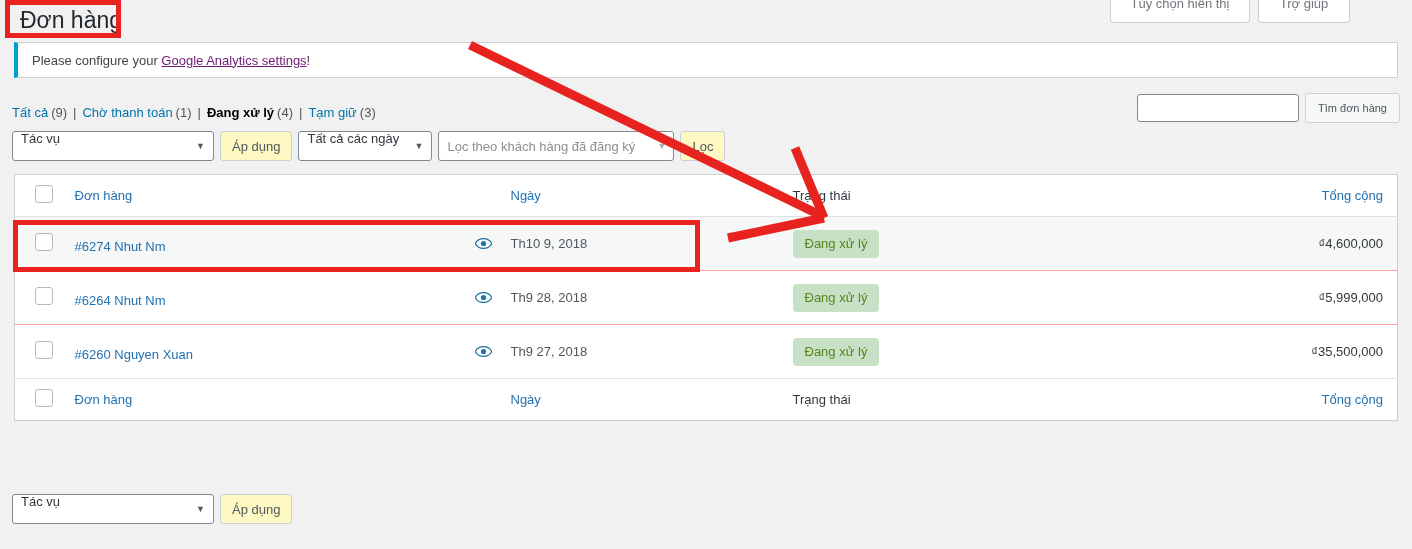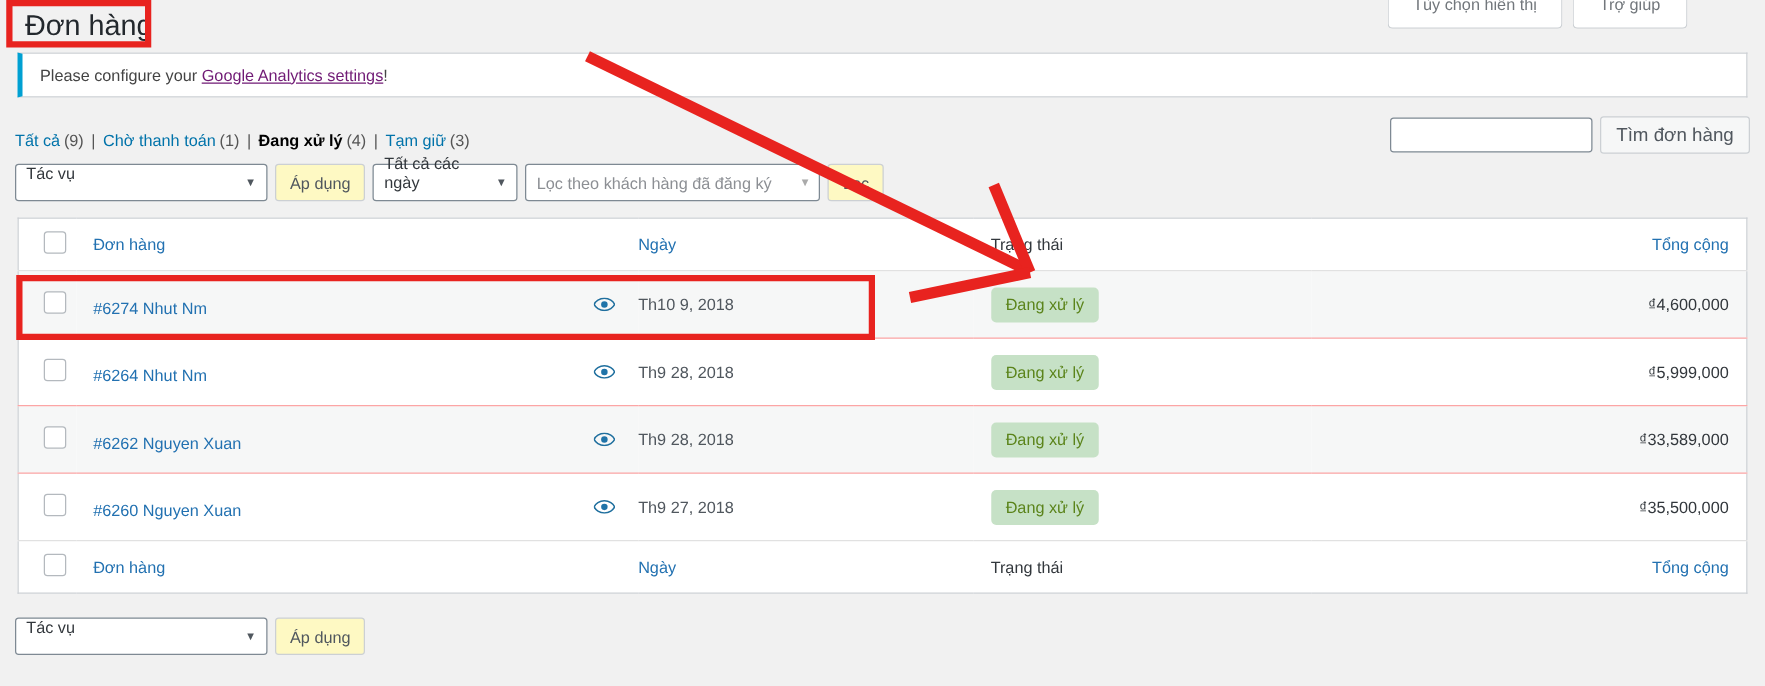--- a/index.html
+++ b/index.html
@@ -60,35 +60,35 @@
 
   
   .search-box { position: absolute; right: 12px; top: 93px; display: flex; align-items: center; gap: 6px; }
   .search-input {
     width: 162px; height: 28px; border: 1px solid #7e8993; border-radius: 3px;
     background: #fff; padding: 0 8px; font-size: 13px; color: #32373c;
     font-family: "Liberation Sans", sans-serif;
   }
   .search-submit {
     height: 30px; background: #f6f7f7; border: 1px solid #ccd0d4; border-radius: 3px;
-    color: #50575e; font-size: 15px; padding: 0 12px; cursor: pointer;
+    color: #50575e; font-size: 11px; padding: 0 12px; cursor: pointer;
     font-family: "Liberation Sans", sans-serif;
   }
 
   
   .tablenav { position: absolute; left: 12px; display: flex; align-items: center; gap: 6px; }
   .tablenav.top { top: 131px; }
   .tablenav.bottom { top: 494px; }
   .wp-select {
     height: 30px; border: 1px solid #7e8993; border-radius: 3px; background: #fff;
     font-size: 13px; color: #32373c; padding: 0 24px 16px 8px;
     display: flex; align-items: center; position: relative; cursor: pointer;
   }
   .wp-select.actions { width: 202px; }
-  .wp-select.dates { width: 116px; }
+  .wp-select.dates { width: 134px; }
   .wp-select .caret {
     position: absolute; right: 8px; top: 50%; transform: translateY(-50%);
     font-size: 9px; color: #50575e;
   }
   .wp-button {
     height: 30px; background: #fef9c3; border: 1px solid #ccd0d4; border-radius: 3px;
     color: #50575e; font-size: 13px; padding: 0 11px; cursor: pointer;
     display: flex; align-items: center; font-family: "Liberation Sans", sans-serif;
   }
   .customer-filter {
@@ -277,41 +277,20 @@
               </svg>
             </span>
           </div>
         </td>
         <td class="col-date date-cell">Th9 28, 2018</td>
         <td class="col-status">
           <span class="status-badge">Đang xử lý</span>
         </td>
         <td class="col-total total-cell">₫5,999,000</td>
       </tr>
-      <tr class="alt">
-        <td class="col-cb">
-          <span class="cb-box"></span>
-        </td>
-        <td class="col-order">
-          <div class="order-cell-inner">
-            <a href="#" class="order-link">#6262 Nguyen Xuan</a>
-            <span class="preview-icon">
-              <svg width="17" height="11" viewBox="0 0 17 11" aria-hidden="true">
-                <path d="M8.5 0.6C4.6 0.6 1.4 3 0.3 5.5c1.1 2.5 4.3 4.9 8.2 4.9s7.1-2.4 8.2-4.9C15.6 3 12.4 0.6 8.5 0.6z" fill="none" stroke="#1f6f9e" stroke-width="1.2"></path>
-                <circle cx="8.5" cy="5.5" r="2.6" fill="#1f73a8"></circle>
-              </svg>
-            </span>
-          </div>
-        </td>
-        <td class="col-date date-cell">Th9 28, 2018</td>
-        <td class="col-status">
-          <span class="status-badge">Đang xử lý</span>
-        </td>
-        <td class="col-total total-cell">₫33,589,000</td>
-      </tr>
       <tr>
         <td class="col-cb">
           <span class="cb-box"></span>
         </td>
         <td class="col-order">
           <div class="order-cell-inner">
             <a href="#" class="order-link">#6260 Nguyen Xuan</a>
             <span class="preview-icon">
               <svg width="17" height="11" viewBox="0 0 17 11" aria-hidden="true">
                 <path d="M8.5 0.6C4.6 0.6 1.4 3 0.3 5.5c1.1 2.5 4.3 4.9 8.2 4.9s7.1-2.4 8.2-4.9C15.6 3 12.4 0.6 8.5 0.6z" fill="none" stroke="#1f6f9e" stroke-width="1.2"></path>

